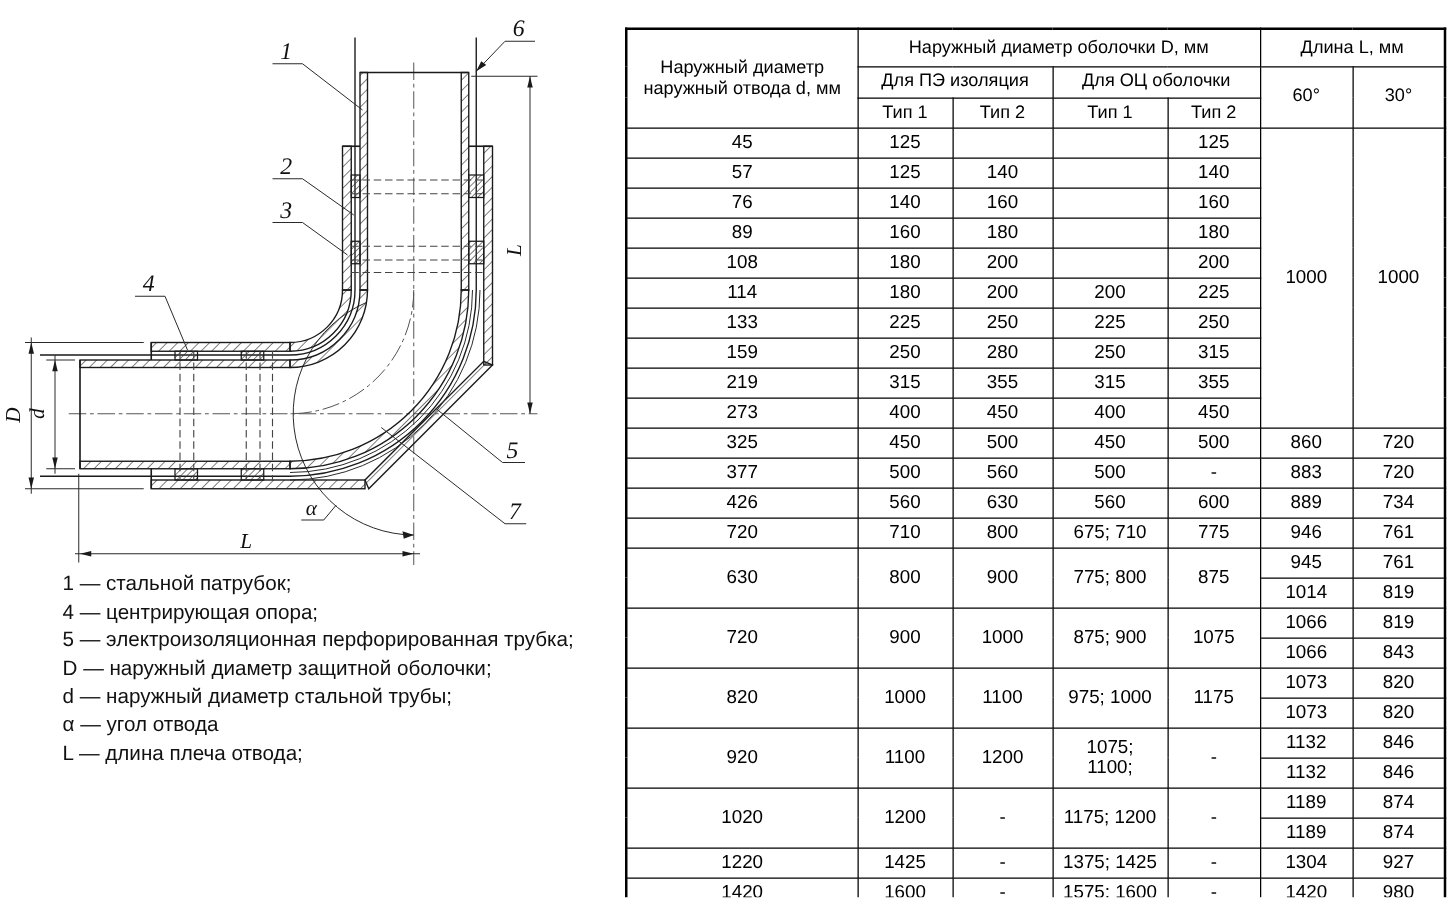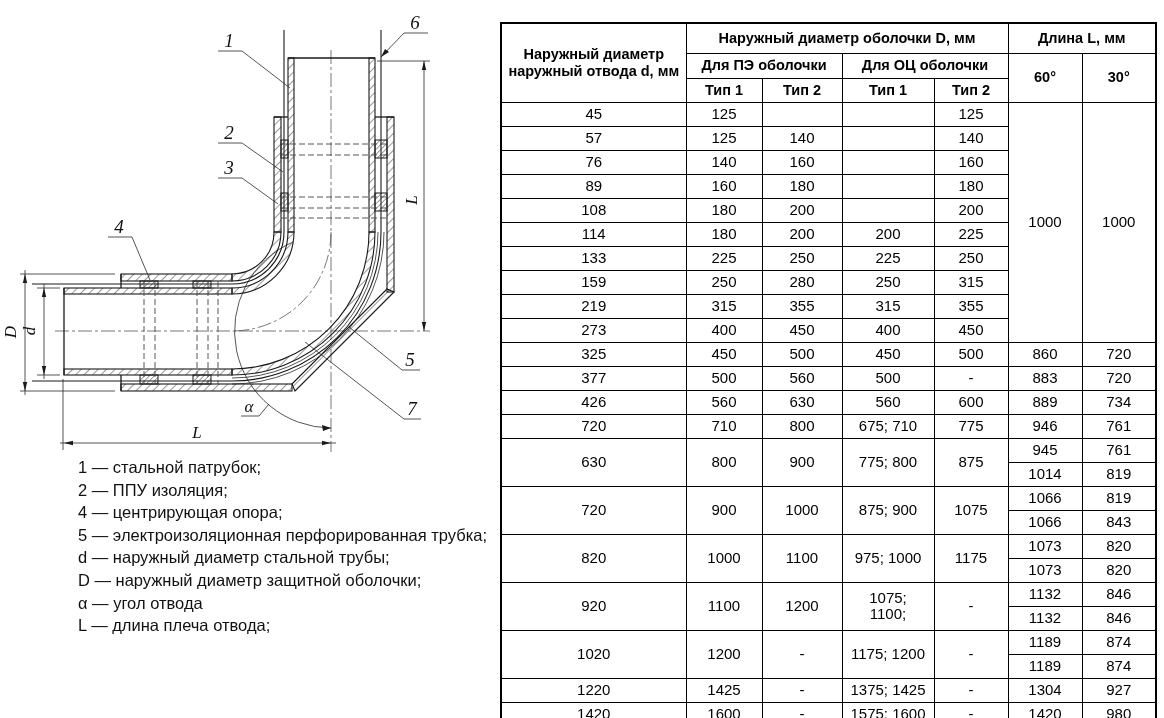--- a/index.html
+++ b/index.html
@@ -4,29 +4,29 @@
 <style>
   html,body { margin:0; padding:0; background:#fff; }
   .page { position:relative; width:1164px; height:718px; background:#ffffff;
           font-family:"Liberation Sans", sans-serif; color:#000; overflow:hidden; }
 
   
   .drawing-wrap { position:absolute; left:0; top:0; width:500px; height:460px; }
 
   
   .legend { position:absolute; left:50px; top:456px; width:460px;
-            font-size:16.5px; line-height:22.6px; color:#111;margin-left:28px; }
+            font-size:16.5px; line-height:22.6px; color:#111; }
 
   
   .spec-table { position:absolute; left:500px; top:22px; width:655px;
                 border-collapse:collapse; table-layout:fixed;
                 border:2px solid #000; }
   .spec-table th, .spec-table td { border:1px solid #000; text-align:center;
                 vertical-align:middle; padding:0 2px; overflow:hidden; }
-  .spec-table thead th { font-size:14.5px; font-weight:bold; line-height:1.15; }
+  .spec-table thead th { font-size:14.5px; font-weight:normal; line-height:1.15; }
   .spec-table tbody td { font-size:15px; height:23px; line-height:1.05;
                 white-space:pre-line; font-weight:normal; }
   tr.h1 { height:30px; } tr.h2 { height:25px; } tr.h3 { height:24px; }
 
   
   .ol   { stroke:#1a1a1a; stroke-width:1.3; fill:none; }
   .thin { stroke:#2a2a2a; stroke-width:0.8; fill:none; }
   .rod  { stroke:#1a1a1a; stroke-width:1.1; fill:none; }
   .cl   { stroke:#555; stroke-width:0.8; fill:none; stroke-dasharray:14 3 3 3; }
   .hid  { stroke:#444; stroke-width:0.9; fill:none; stroke-dasharray:6 3; }
@@ -208,25 +208,24 @@
     <g>
       <line class="thin" x1="404" y1="419" x2="421" y2="419"></line>
       <line class="thin" x1="404" y1="419" x2="305" y2="342"></line>
       <text class="co" x="412" y="415">7</text>
     </g>
   </svg>
   </div>
 
   <div class="legend">
       <div>1 — стальной патрубок;</div>
-      <div>2 — ППУ изоляция;</div>
       <div>4 — центрирующая опора;</div>
       <div>5 — электроизоляционная перфорированная трубка;</div>
+      <div>D — наружный диаметр защитной оболочки;</div>
       <div>d — наружный диаметр стальной трубы;</div>
-      <div>D — наружный диаметр защитной оболочки;</div>
       <div>α — угол отвода</div>
       <div>L — длина плеча отвода;</div>
     </div>
 
   <table class="spec-table">
     <colgroup>
       <col style="width:185px">
         <col style="width:76px">
         <col style="width:80px">
       <col style="width:92px">
@@ -234,21 +233,21 @@
         <col style="width:74px">
         <col style="width:74px">
     </colgroup>
     <thead>
       <tr class="h1">
         <th rowspan="3">Наружный диаметр наружный отвода d, мм</th>
         <th colspan="4">Наружный диаметр оболочки D, мм</th>
         <th colspan="2">Длина L, мм</th>
       </tr>
       <tr class="h2">
-        <th colspan="2">Для ПЭ оболочки</th>
+        <th colspan="2">Для ПЭ изоляция</th>
         <th colspan="2">Для ОЦ оболочки</th>
         <th rowspan="2">60°</th>
         <th rowspan="2">30°</th>
       </tr>
       <tr class="h3">
         <th>Тип 1</th>
         <th>Тип 2</th>
         <th>Тип 1</th>
         <th>Тип 2</th>
       </tr>

